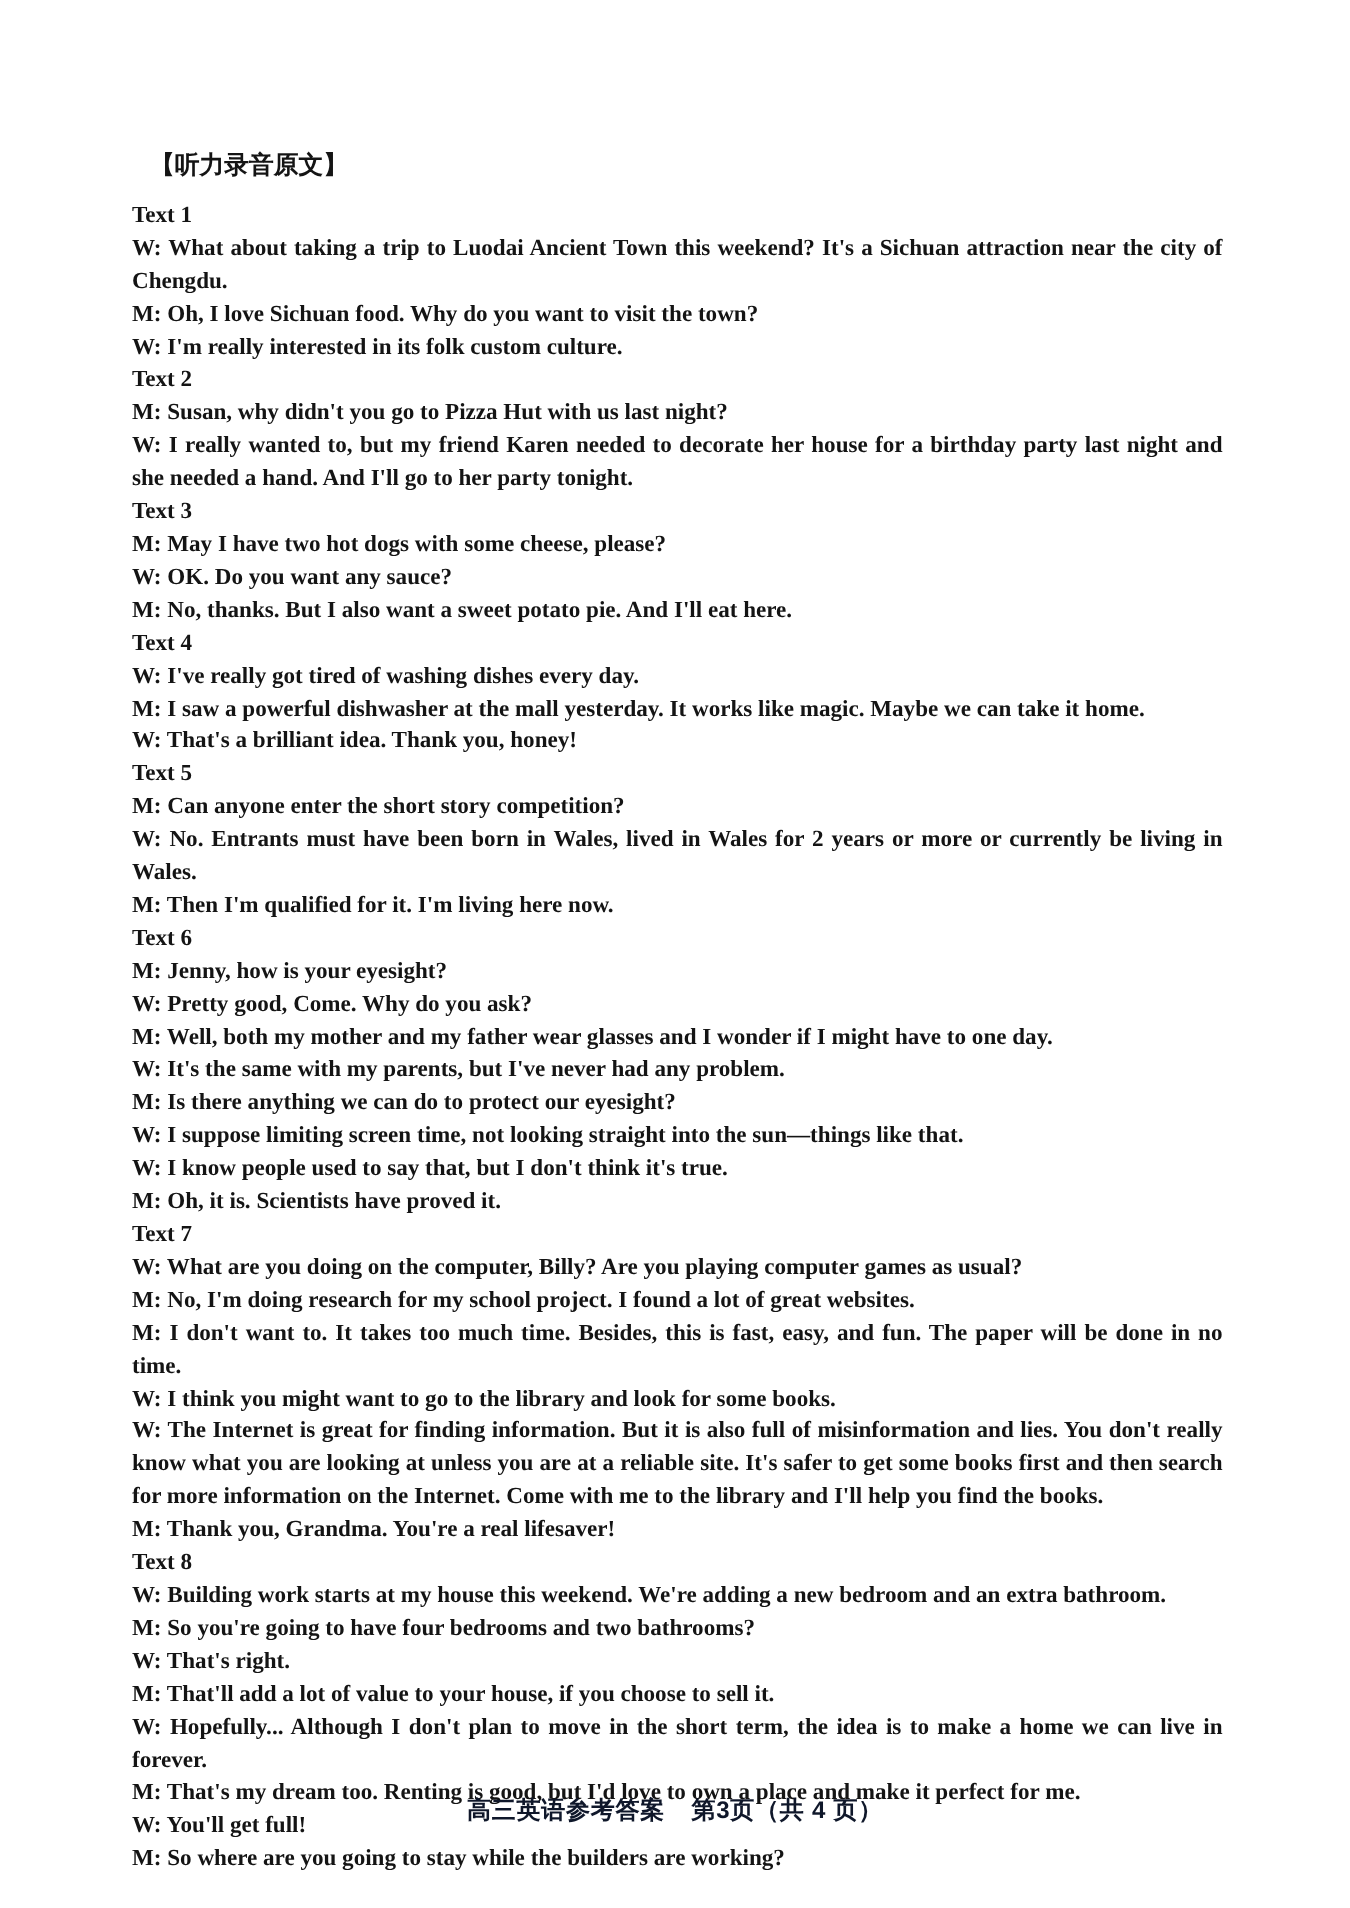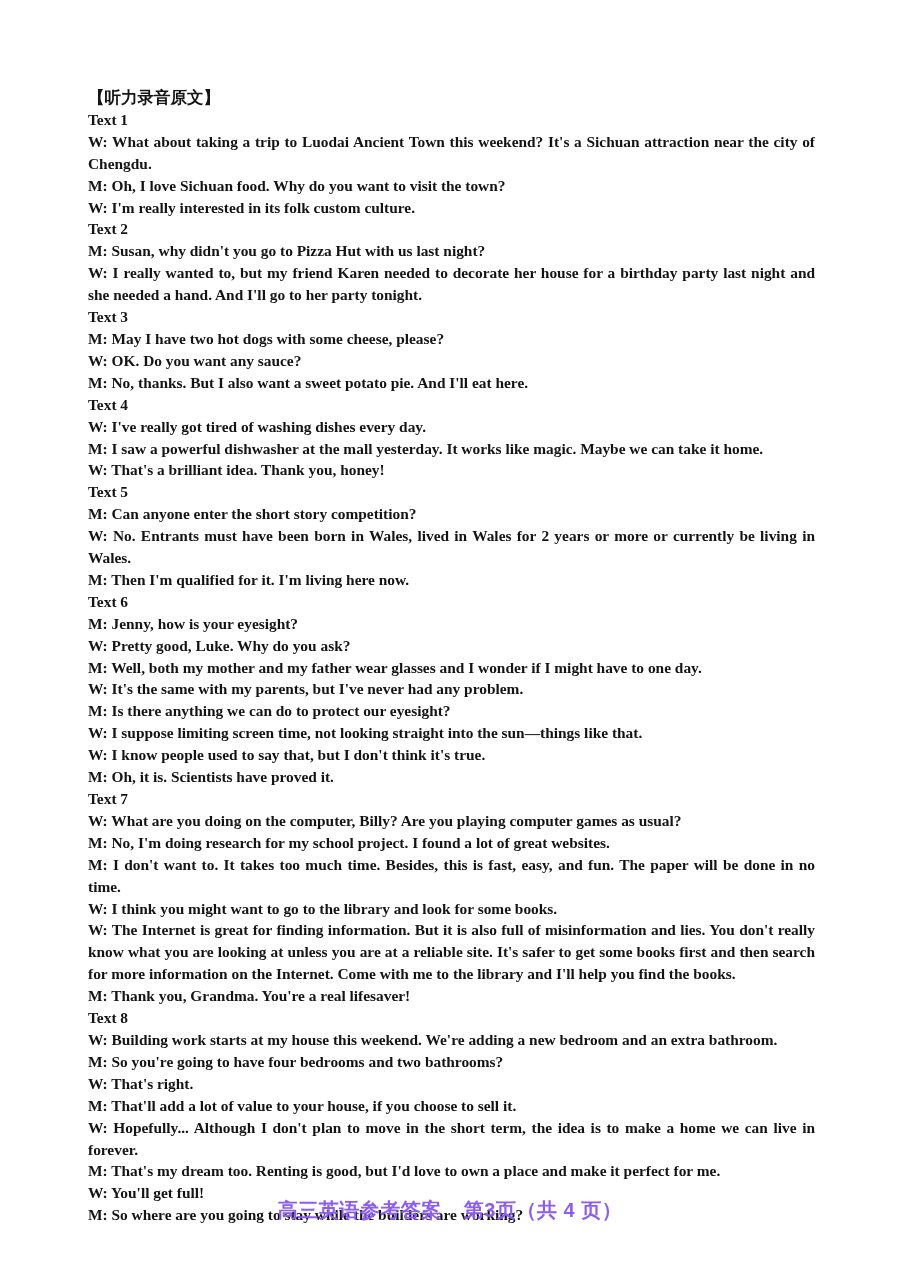--- a/index.html
+++ b/index.html
@@ -14,21 +14,21 @@
   }
   .content {
     position: absolute;
     left: 88px;
     top: 87px;
     width: 727px;
     font-size: 15.4px;
     line-height: 21.9px;
   }
   .doc-header {
-    margin: 0;
+    margin: 12px;
     font-weight: bold;
     font-size: 16.5px;
     line-height: 21.9px;
   }
   .section { margin: 0; font-weight: bold; }
   .section-title {
     margin: 0;
     text-align: left;
   }
   .dialogue-line {
@@ -37,22 +37,22 @@
     text-justify: inter-word;
   }
   .footer {
     position: absolute;
     top: 1197px;
     left: 0;
     width: 100%;
     text-align: center;
     font-family: "Liberation Sans", "DejaVu Sans", sans-serif;
     font-weight: bold;
-    font-size: 20px;
-    color: #8b5cf6;
+    font-size: 16px;
+    color: #0f172a;
     letter-spacing: 0.5px;
   }
   .footer .page-info { margin-left: 1.1em; }
 </style>
 </head>
 <body>
 
 <div class="page">
   <div class="content">
     <p class="doc-header">【听力录音原文】</p>
@@ -87,21 +87,21 @@
   <section class="section">
     <p class="section-title">Text 5</p>
   <p class="dialogue-line">M: Can anyone enter the short story competition?</p>
           <p class="dialogue-line">W: No. Entrants must have been born in Wales, lived in Wales for 2 years or more or currently be living in Wales.</p>
           <p class="dialogue-line">M: Then I'm qualified for it. I'm living here now.</p>
         </section>
 
   <section class="section">
     <p class="section-title">Text 6</p>
   <p class="dialogue-line">M: Jenny, how is your eyesight?</p>
-          <p class="dialogue-line">W: Pretty good, Luke. Why do you ask?</p>
+          <p class="dialogue-line">W: Pretty good, Come. Why do you ask?</p>
           <p class="dialogue-line">M: Well, both my mother and my father wear glasses and I wonder if I might have to one day.</p>
           <p class="dialogue-line">W: It's the same with my parents, but I've never had any problem.</p>
           <p class="dialogue-line">M: Is there anything we can do to protect our eyesight?</p>
           <p class="dialogue-line">W: I suppose limiting screen time, not looking straight into the sun—things like that.</p>
           <p class="dialogue-line">W: I know people used to say that, but I don't think it's true.</p>
           <p class="dialogue-line">M: Oh, it is. Scientists have proved it.</p>
         </section>
 
   <section class="section">
     <p class="section-title">Text 7</p>

